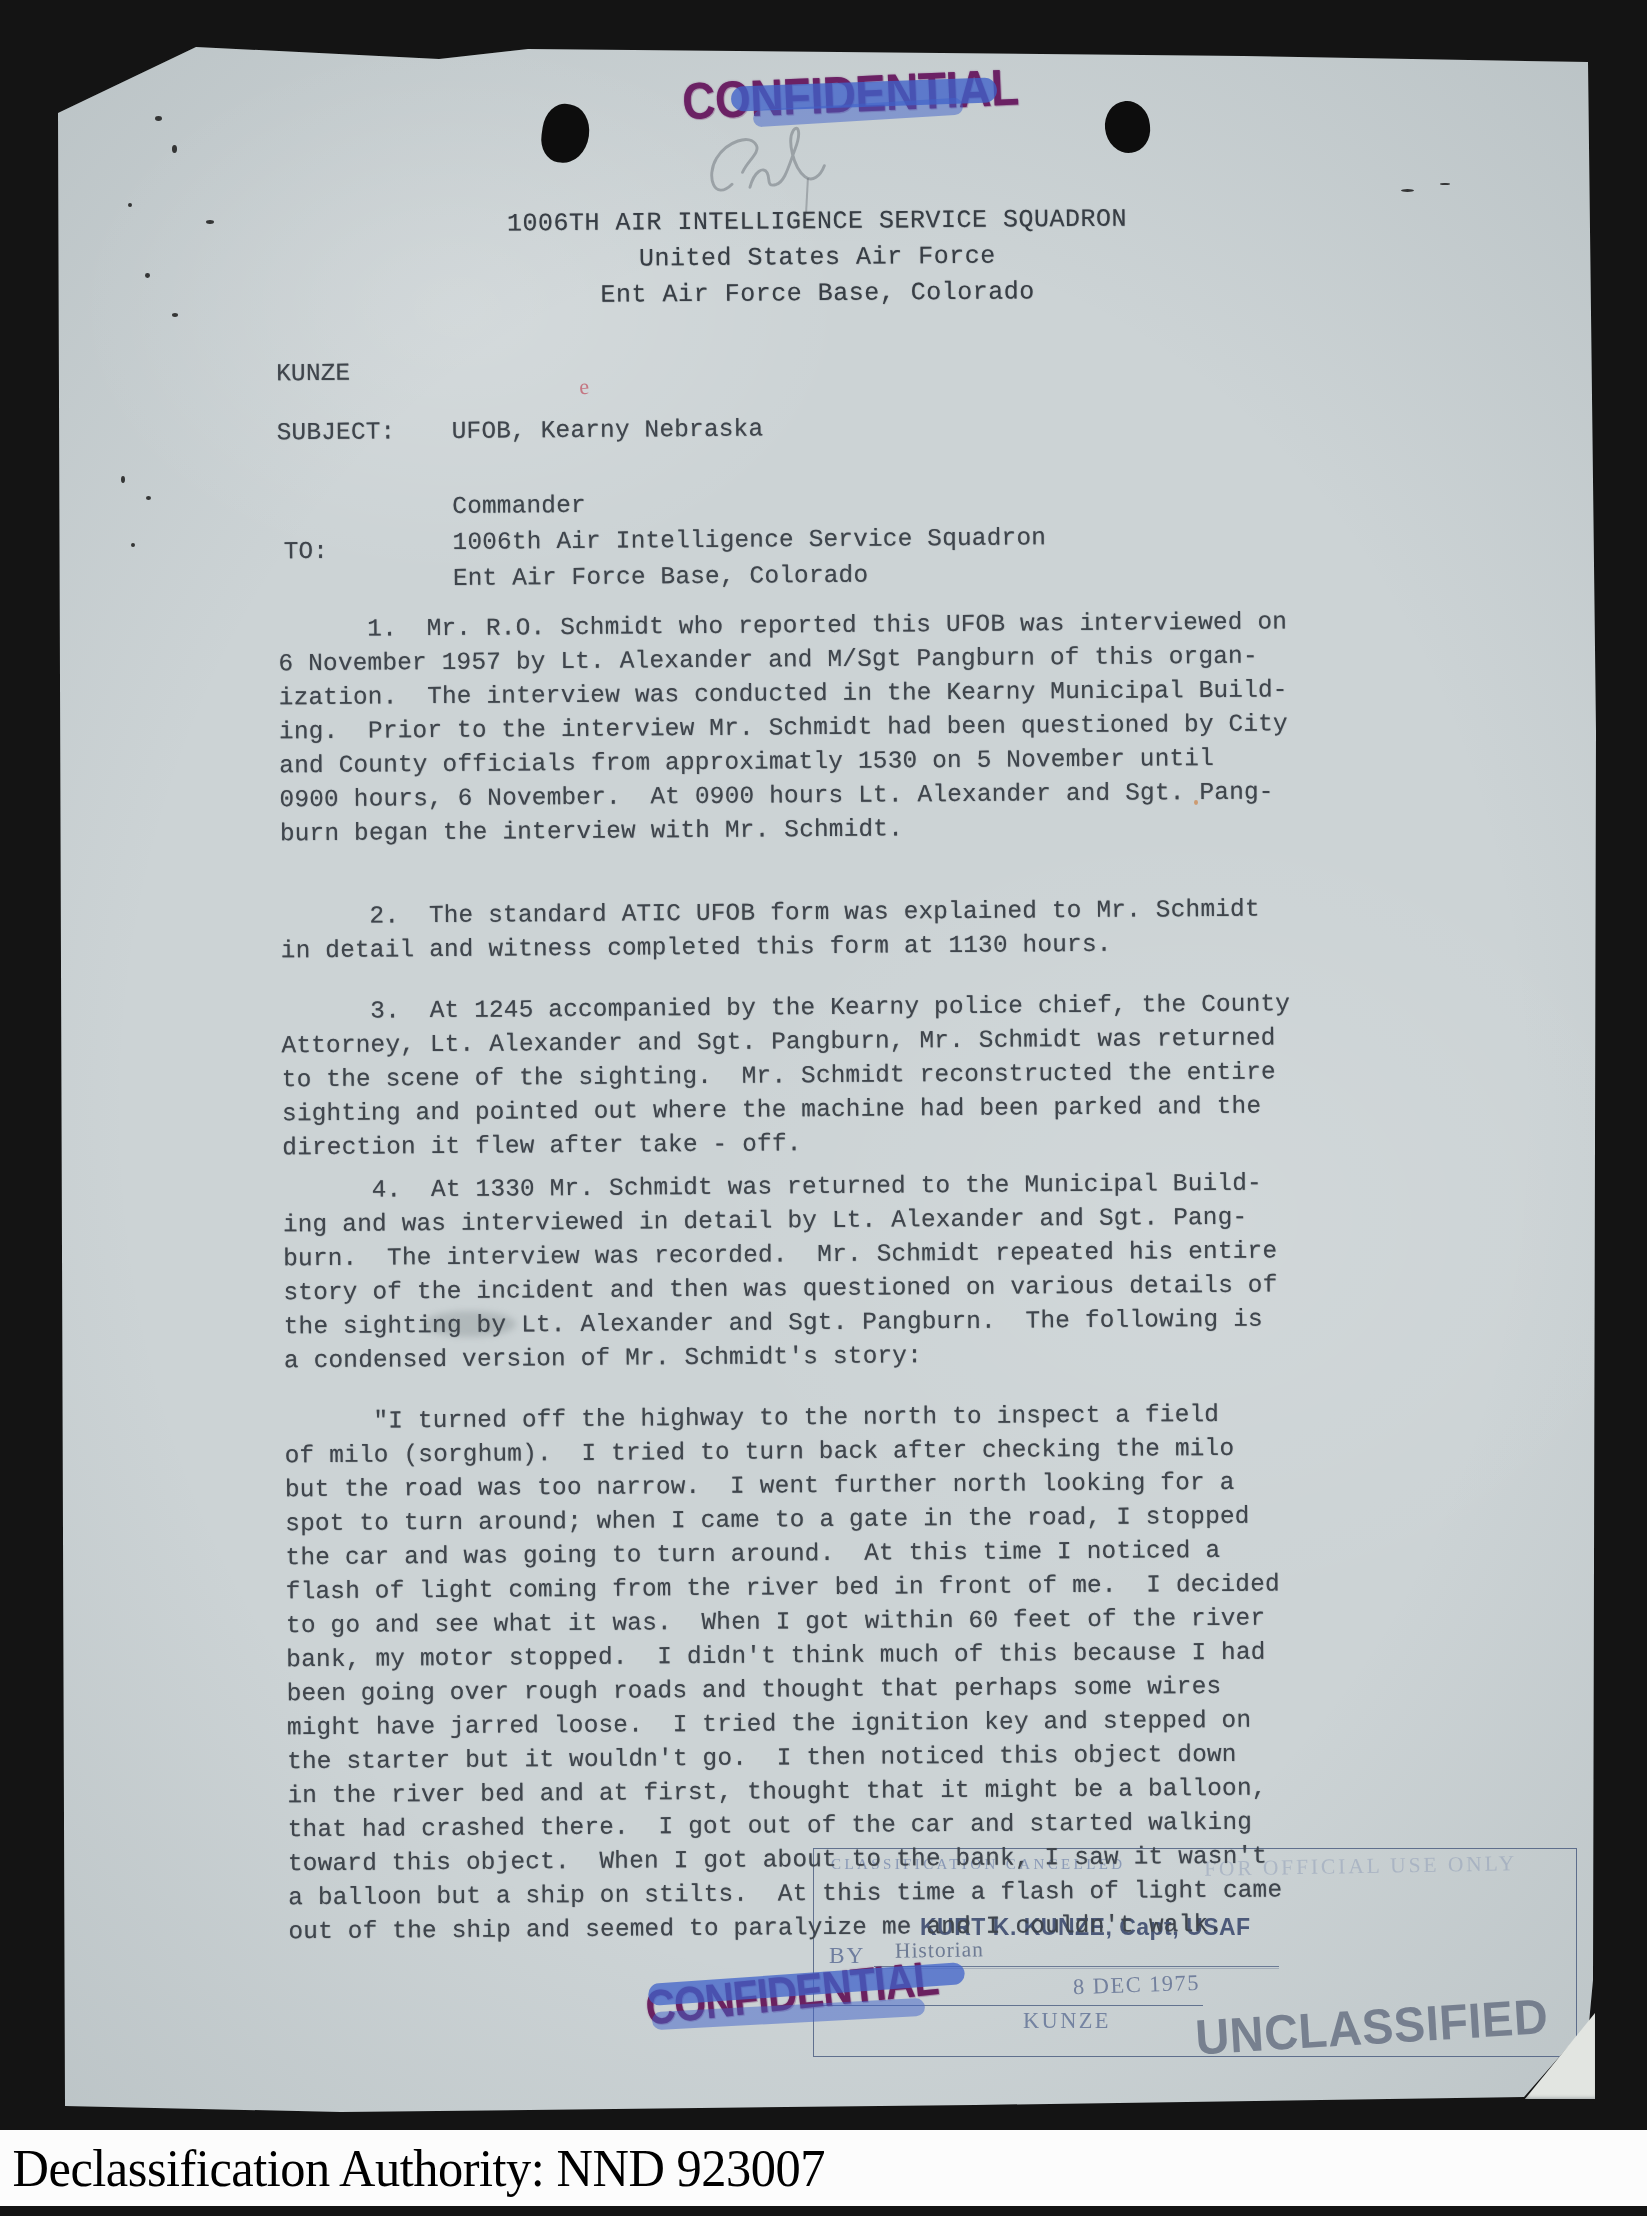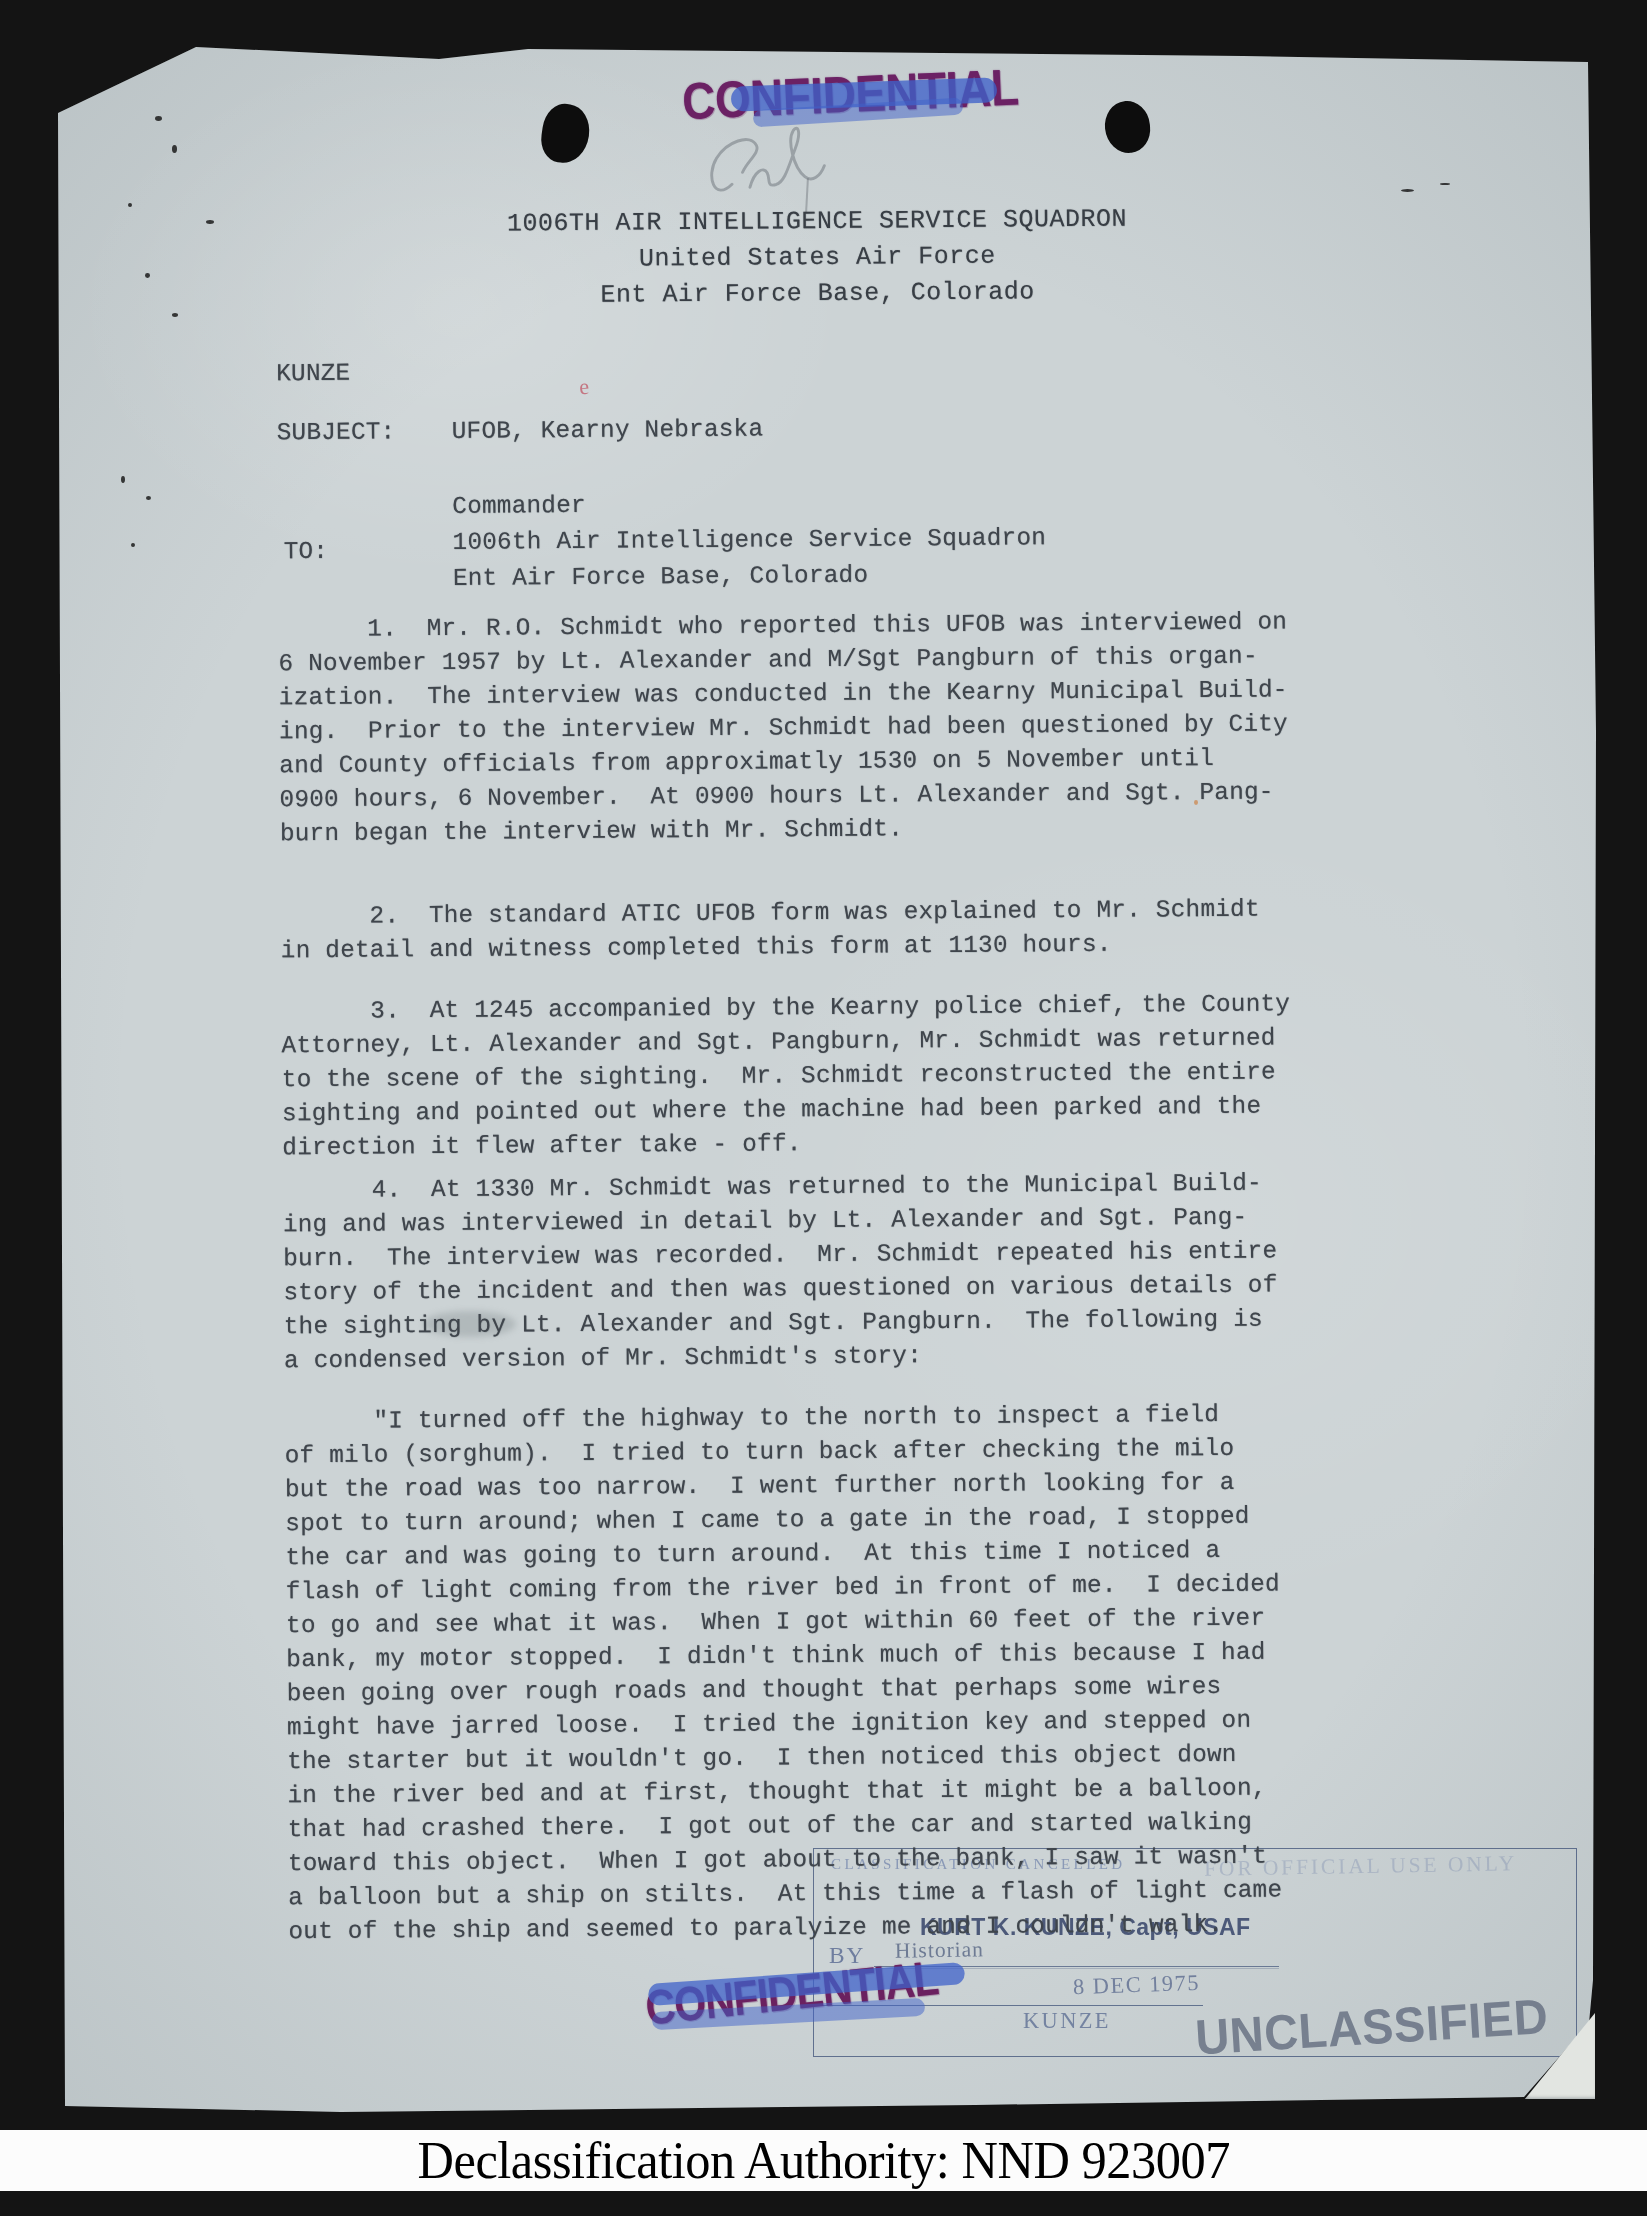--- a/index.html
+++ b/index.html
@@ -77,22 +77,22 @@
   
   .hole{position:absolute;background:#0d0d0d;z-index:5;}
   .hole-1{left:542px;top:104px;width:47px;height:59px;border-radius:48% 52% 55% 45%;transform:rotate(8deg);}
   .hole-2{left:1105px;top:101px;width:45px;height:52px;border-radius:50% 50% 48% 52%;transform:rotate(-6deg);}
   .speck{position:absolute;background:#1b1b1b;border-radius:50%;z-index:2;opacity:.85;}
   .smudge{position:absolute;left:423px;top:1311px;width:93px;height:26px;z-index:2;
     background:rgba(120,130,135,.32);border-radius:50%;filter:blur(3.4px);}
   .orange-dot{position:absolute;left:1194px;top:800px;width:4.4px;height:5.4px;border-radius:50%;
     background:rgba(205,125,60,.65);z-index:2;}
   
-  .caption-band{position:absolute;left:0;top:2130px;width:1648px;height:61px;background:#fcfcfc;
-    z-index:7;display:flex;align-items:center;justify-content:center;}
+  .caption-band{position:absolute;left:0;top:2130px;width:1648px;height:76px;background:#fcfcfc;
+    z-index:7;display:flex;align-items:center;justify-content:flex-start;}
   .caption-text{font-family:"Liberation Serif",serif;font-size:52px;color:#000;
     letter-spacing:-0.5px;transform:scaleX(.97);white-space:pre;}
 </style>
 </head>
 <body>
 
 <div class="canvas">
 
   <div class="paper"></div>
 

